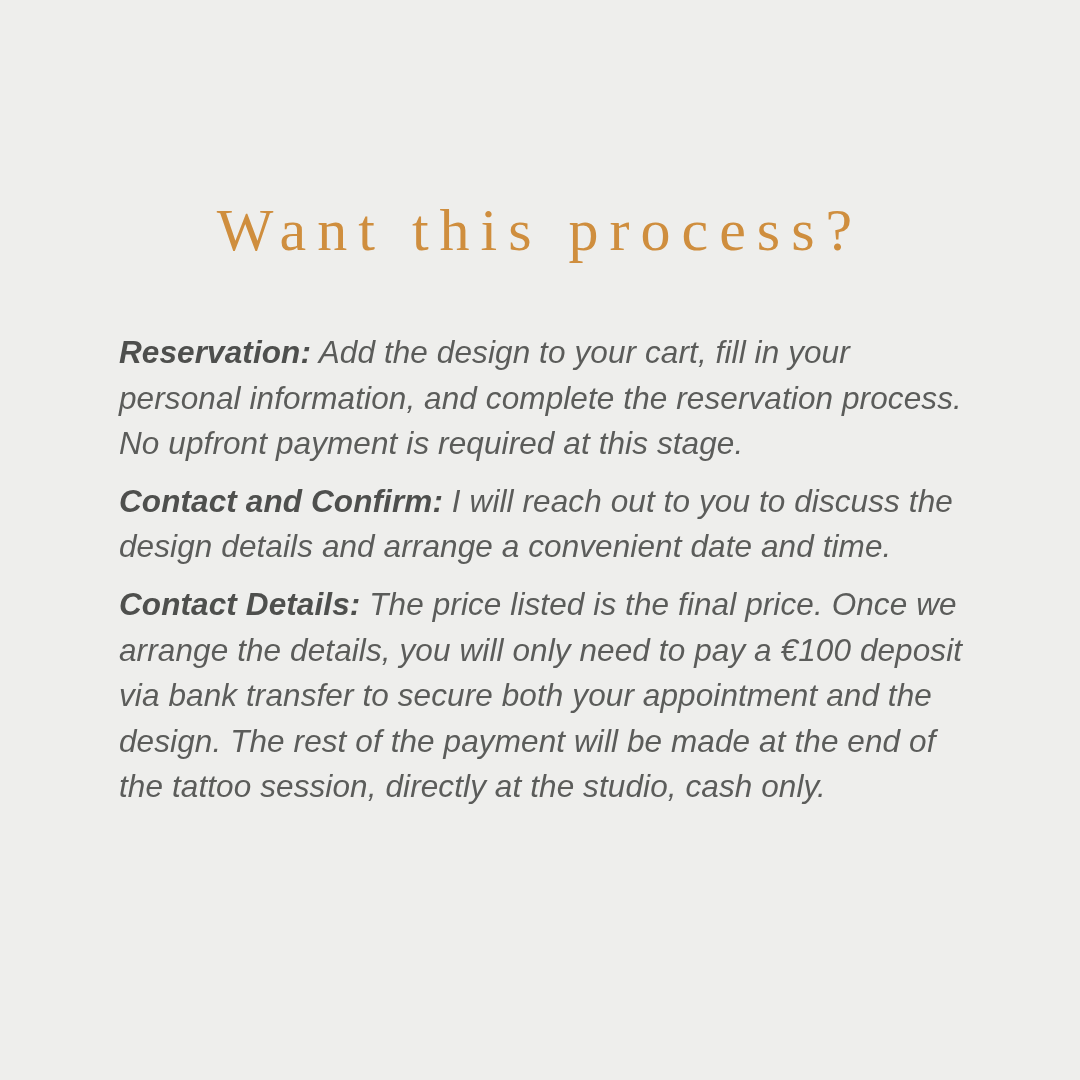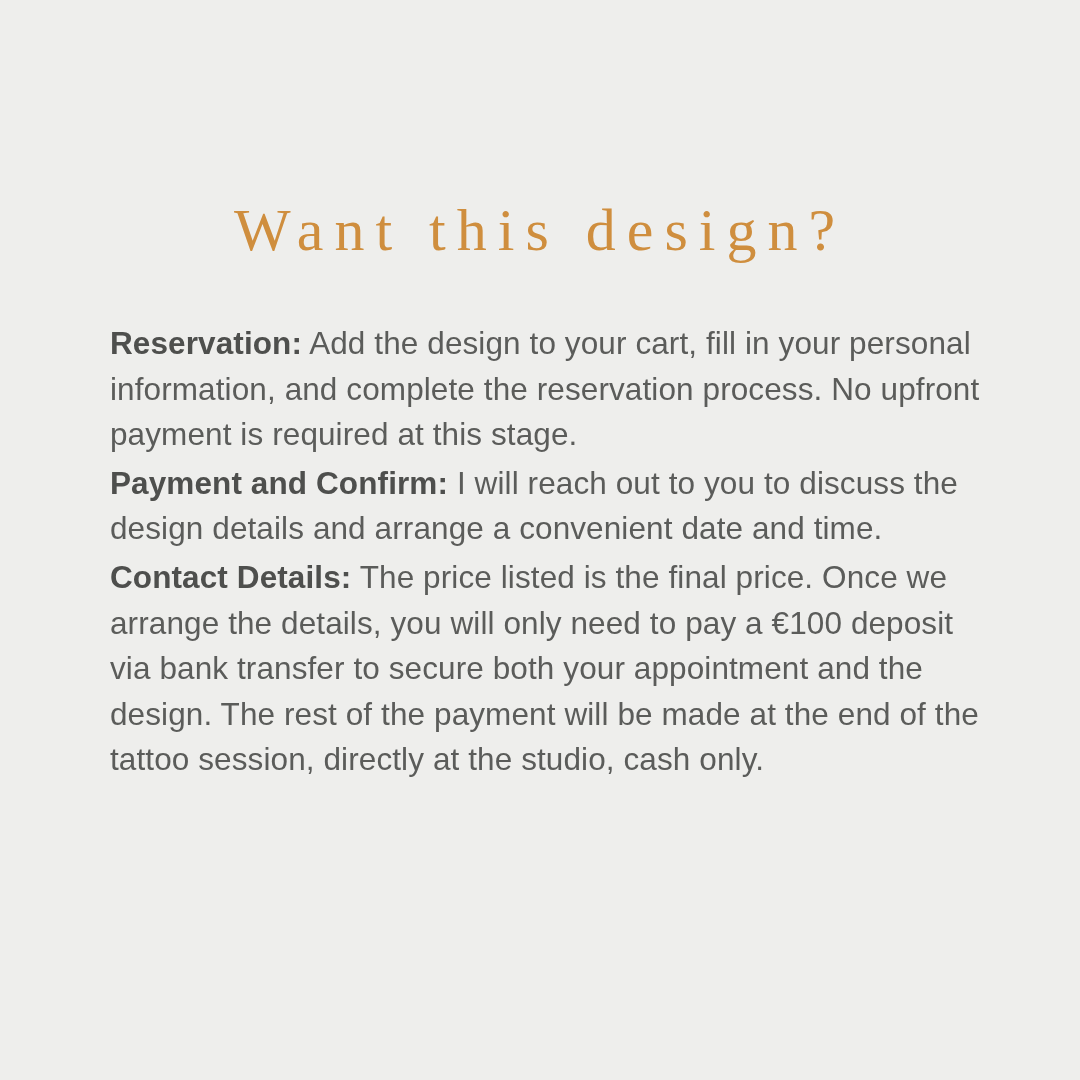--- a/index.html
+++ b/index.html
@@ -36,38 +36,39 @@
     position: absolute;
     top: 318px;
     left: 107px;
     width: 880px;
     font-size: 31.5px;
     line-height: 45.6px;
     color: #5b5c5a;
     letter-spacing: 0.1px;
   }
   .para {
-    margin: 3px;
+    margin: 12px;
     padding: 0;
+    font-style: italic;
   }
   .lead {
     font-weight: bold;
     color: #4e4f4d;
   }
 </style>
 </head>
 <body>
 
 <div class="page">
 
-  <div class="title">Want this design?</div>
+  <div class="title">Want this process?</div>
 
   <div class="body-block">
 
     <p class="para"><span class="lead">Reservation:</span><span> Add the design to your cart, fill in your personal information, and complete the reservation process. No upfront payment is required at this stage.</span></p>
 
-    <p class="para"><span class="lead">Payment and Confirm:</span><span> I will reach out to you to discuss the design details and arrange a convenient date and time.</span></p>
+    <p class="para"><span class="lead">Contact and Confirm:</span><span> I will reach out to you to discuss the design details and arrange a convenient date and time.</span></p>
 
     <p class="para"><span class="lead">Contact Details:</span><span> The price listed is the final price. Once we arrange the details, you will only need to pay a €100 deposit via bank transfer to secure both your appointment and the design. The rest of the payment will be made at the end of the tattoo session, directly at the studio, cash only.</span></p>
 
   </div>
 
 </div>
 
 </body></html>

